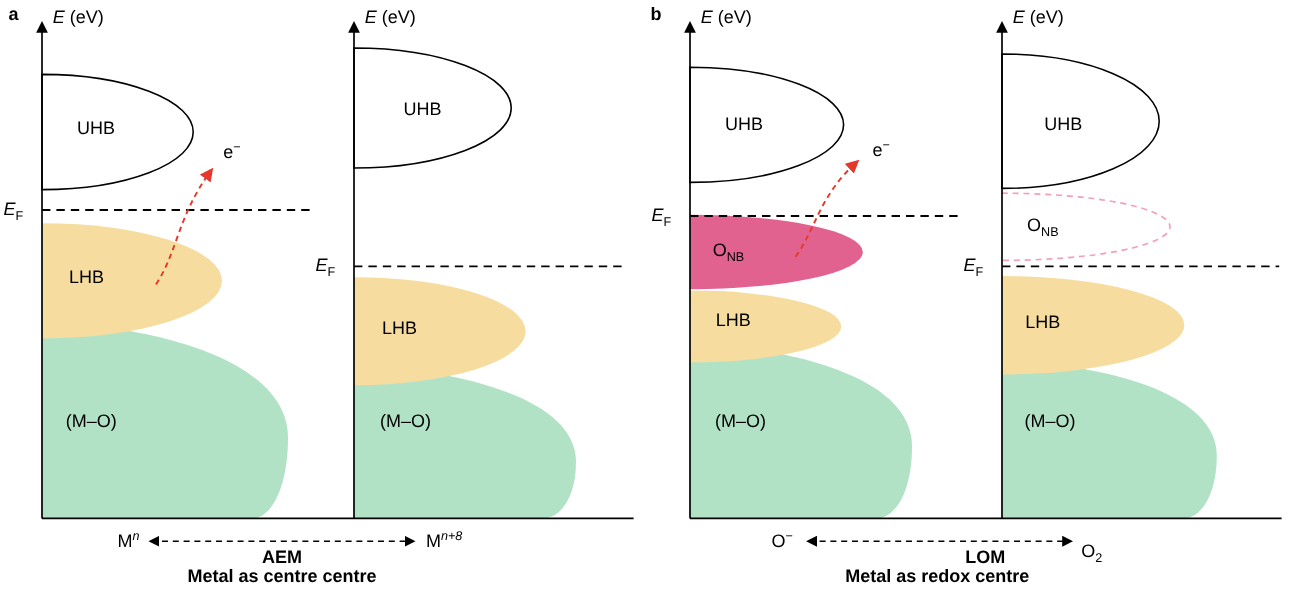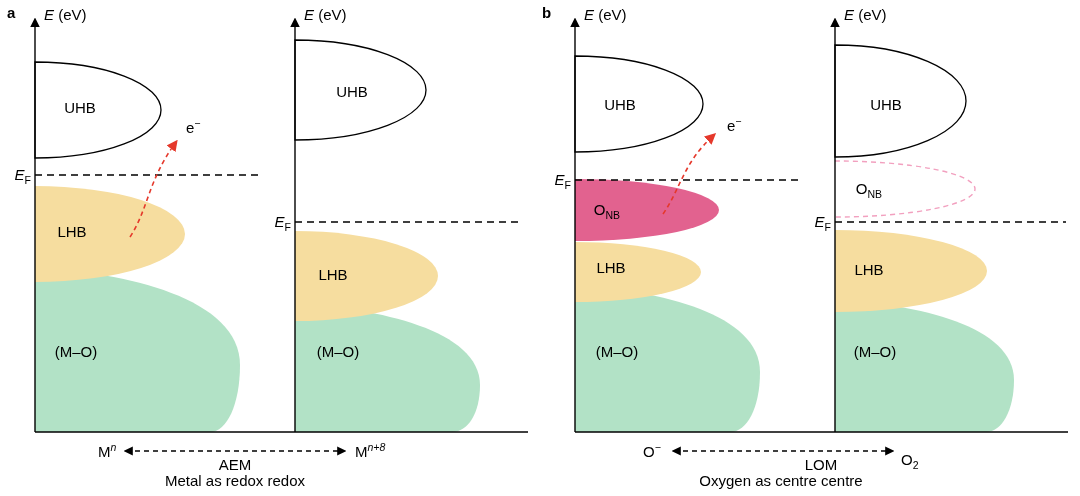--- a/index.html
+++ b/index.html
@@ -3,24 +3,24 @@
 <meta charset="utf-8">
 <style>
   html,body{margin:0;padding:0;background:#fff;}
   .canvas{
     position:relative;width:1080px;height:496px;background:#ffffff;
     font-family:"Liberation Sans","DejaVu Sans",sans-serif;color:#000;overflow:hidden;
   }
   .canvas svg{position:absolute;left:0;top:0;}
   .lbl{position:absolute;font-size:15px;line-height:1;white-space:nowrap;}
   .center{transform:translate(-50%,-50%);}
-  .ccenter{transform:translateX(-50%);text-align:right;}
+  .ccenter{transform:translateX(-50%);text-align:right;font-weight:bold;}
   .it{font-style:italic;}
   .panel-tag{font-weight:700;font-size:15px;}
-  .ef{text-align:right;}
+  .ef{text-align:left;}
   sub,sup{font-size:0.7em;line-height:0;}
 </style>
 </head>
 <body>
 
 <div class="canvas">
 
   <svg width="1080" height="496" viewBox="0 0 1080 496">
     <defs>
       <marker id="ah-black" viewBox="0 0 8 8" markerWidth="7" markerHeight="7" refX="6" refY="4" orient="auto-start-reverse">
@@ -124,24 +124,24 @@
   <div class="lbl center" style="left:869px;top:269px">LHB</div>
   <div class="lbl center" style="left:875px;top:351px">(M–O)</div>
 
   <div class="lbl" style="left:98px;top:444px">
     <span>M</span><sup class="it">n</sup>
   </div>
   <div class="lbl" style="left:355px;top:444px">
     <span>M</span><sup class="it">n+8</sup>
   </div>
   <div class="lbl ccenter" style="left:235px;top:457px">AEM</div>
-  <div class="lbl ccenter" style="left:235px;top:473px">Metal as redox redox</div>
+  <div class="lbl ccenter" style="left:235px;top:473px">Metal as centre centre</div>
 
   <div class="lbl" style="left:643px;top:444px">
     <span>O</span><sup>−</sup>
   </div>
   <div class="lbl" style="left:901px;top:452px">
     <span>O</span><sub>2</sub>
   </div>
   <div class="lbl ccenter" style="left:821px;top:457px">LOM</div>
-  <div class="lbl ccenter" style="left:781px;top:473px">Oxygen as centre centre</div>
+  <div class="lbl ccenter" style="left:781px;top:473px">Metal as redox centre</div>
 
 </div>
 
 </body></html>

